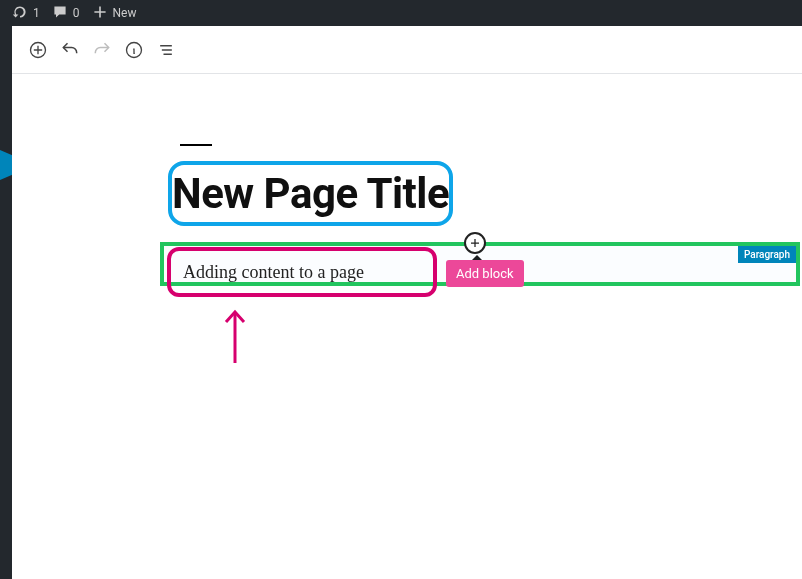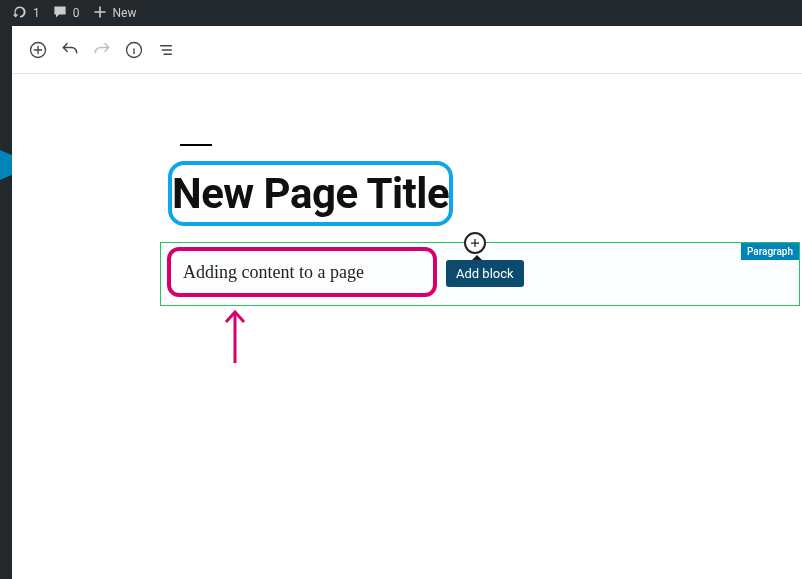--- a/index.html
+++ b/index.html
@@ -87,22 +87,22 @@
   .title-text {
     font-size: 42px;
     font-weight: 700;
     color: #101010;
     letter-spacing: -0.5px;
   }
   .block-outline {
     position: absolute;
     left: 148px; top: 168px;
     width: 640px;
-    height: 64px;
-    border: 1px solid #22c55e;
+    height: 44px;
+    border: 4px solid #22c55e;
     background: #fbfdff;
   }
   .paragraph-badge {
     position: absolute;
     right: 0; top: 0;
     background: #0085ba;
     color: #fff;
     font-size: 10px;
     padding: 3px 6px;
     font-weight: 500;
@@ -132,21 +132,21 @@
     border: 2px solid #222;
     border-radius: 50%;
     display: flex;
     align-items: center; justify-content: center;
     cursor: pointer;
     z-index: 5;
   }
   .tooltip {
     position: absolute;
     left: 434px; top: 186px;
-    background: #0c4a6e;
+    background: #ec4899;
     color: #fff;
     padding: 6px 10px;
     font-size: 13px;
     border-radius: 3px;
     z-index: 4;
   }
   .tooltip::before {
     content: "";
     position: absolute;
     top: -5px; left: 26px;

